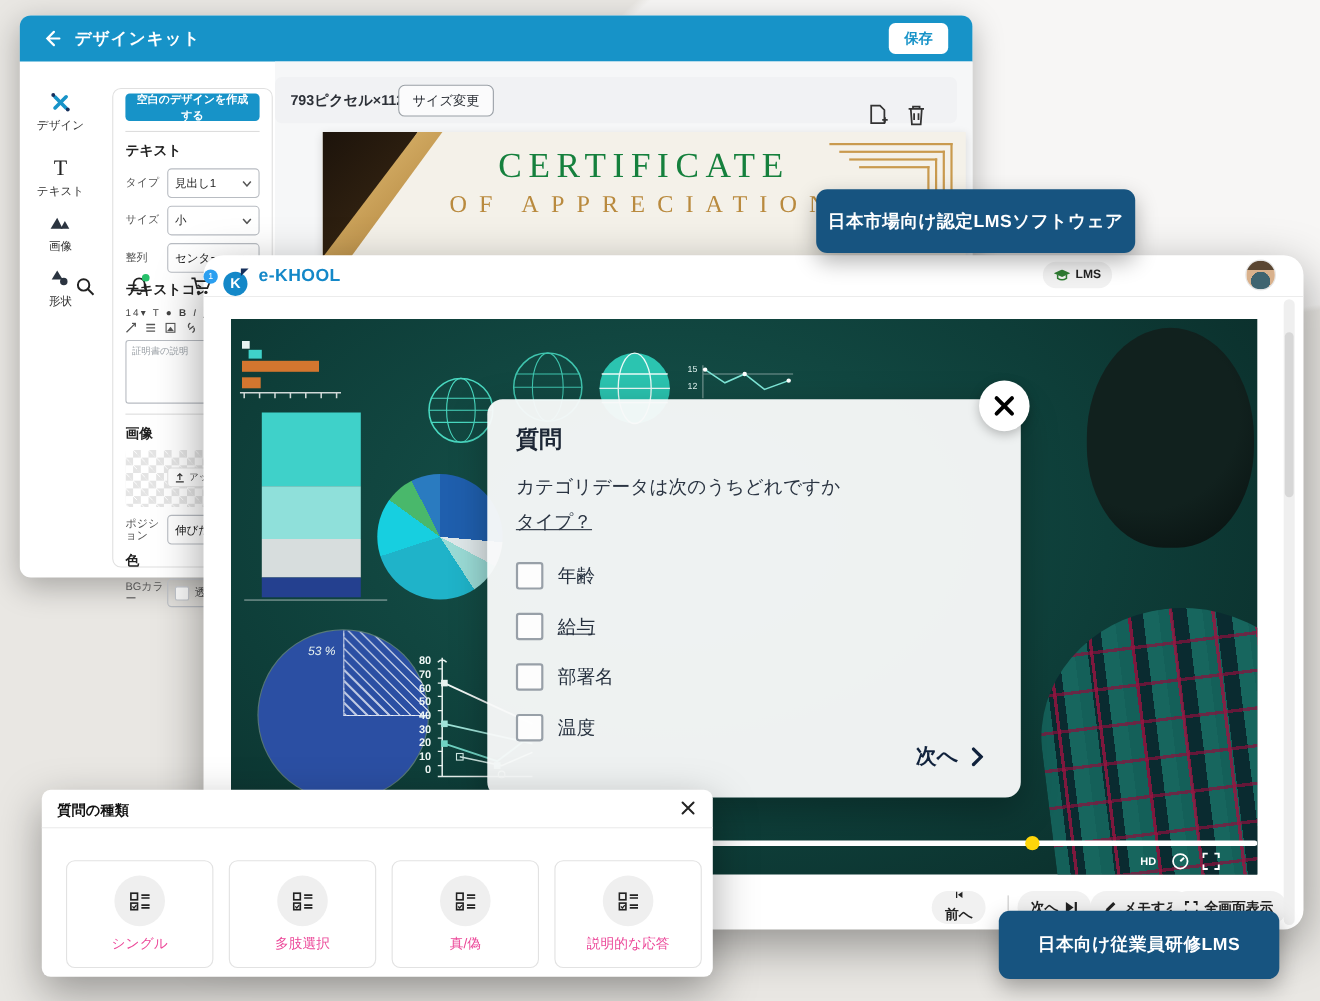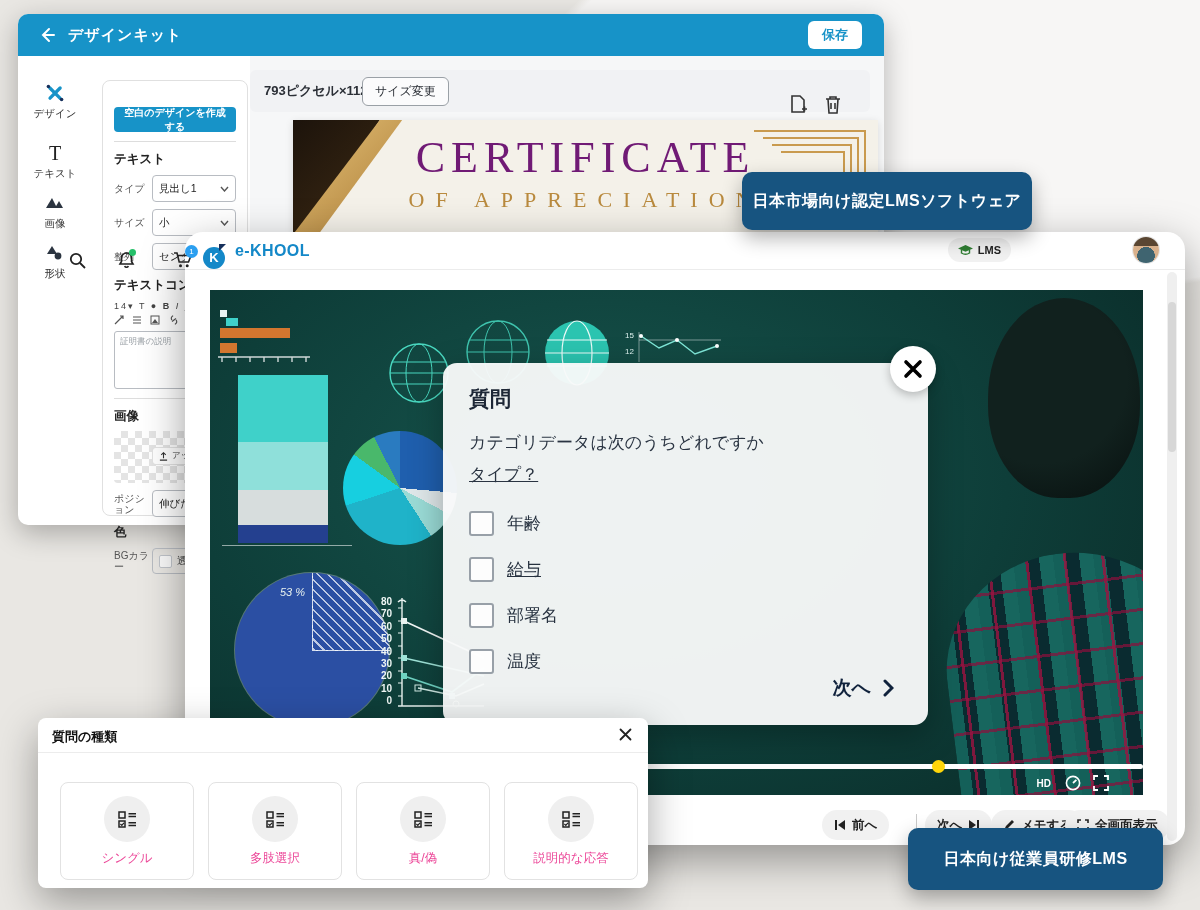--- a/index.html
+++ b/index.html
@@ -10,21 +10,21 @@
   .dk{position:absolute;left:18px;top:14px;width:866px;height:511px;background:#fff;border-radius:10px;
       box-shadow:0 8px 28px rgba(0,0,0,.28);}
   .dk-head{position:absolute;left:0;top:0;right:0;height:42px;background:#1793c8;border-radius:10px 10px 0 0;
       display:flex;align-items:center;color:#fff;}
   .dk-title{font-size:15px;font-weight:bold;letter-spacing:1px;}
   .dk-save{position:absolute;right:22px;top:7px;height:28px;padding:0 14px;background:#fff;color:#1793c8;
       font-weight:bold;font-size:13px;border:none;border-radius:6px;display:flex;align-items:center;}
   .rail-item{position:absolute;width:66px;text-align:center;color:#333;font-size:10.5px;}
   .rail-item .ri-ic{display:block;height:22px;margin-bottom:3px;}
   .panel{position:absolute;left:84px;top:66px;width:146px;height:436px;background:#fff;border:1px solid #e0e0e0;
-      border-radius:8px;padding:26px 11px;box-sizing:border-box;font-size:11px;color:#333;}
+      border-radius:8px;padding:4px 11px;box-sizing:border-box;font-size:11px;color:#333;}
   .p-btn{width:100%;height:25px;background:#1793c8;color:#fff;font-size:10px;font-weight:bold;border:none;
       border-radius:4px;display:flex;align-items:center;justify-content:center;}
   .p-div{height:1px;background:#ddd;margin:9px 0;}
   .p-h{font-size:12.5px;font-weight:bold;color:#222;margin:6px 0;}
   .p-row{display:flex;align-items:center;margin:7px 0;}
   .p-lab{width:38px;font-size:10px;color:#555;line-height:11px;}
   .p-sel{flex:1;height:25px;border:1px solid #b8bcc2;border-radius:4px;background:#fff;display:flex;
       align-items:center;justify-content:space-between;padding:0 6px;font-size:10.5px;color:#222;}
   .p-tools{font-size:9px;color:#444;line-height:13px;letter-spacing:2px;}
   .p-area{height:48px;border:1px solid #b8bcc2;border-radius:3px;padding:4px 5px;font-size:8.5px;color:#9aa0a6;}
@@ -39,21 +39,21 @@
   .mini-cb{width:11px;height:11px;border:1px solid #c0c4ca;border-radius:2px;background:#fafafa;}
   
   .dk-canvas{position:absolute;left:232px;top:42px;right:0;bottom:0;background:#f6f7f8;border-radius:0 0 0 0;overflow:hidden;}
   .cv-bar{position:absolute;left:0;top:14px;right:14px;height:42px;background:#f1f2f4;border-radius:6px;
       display:flex;align-items:center;padding:0 14px;}
   .cv-size{font-size:13px;color:#2b2f36;font-weight:bold;}
   .cv-resize{position:absolute;left:112px;top:7px;height:27px;padding:0 12px;background:#fbfbfc;border:1px solid #9aa0a6;
       border-radius:6px;font-size:12px;color:#2b2f36;display:flex;align-items:center;}
   .cert{position:absolute;left:43px;top:64px;width:585px;height:130px;background:#f4f1e9;overflow:hidden;
       box-shadow:0 2px 8px rgba(0,0,0,.12);}
-  .cert-t1{font-family:"Liberation Serif","DejaVu Serif",serif;font-size:44px;letter-spacing:6px;color:#701a75;
+  .cert-t1{font-family:"Liberation Serif","DejaVu Serif",serif;font-size:32px;letter-spacing:6px;color:#15803d;
       text-align:center;margin-top:12px;}
   .cert-t2{font-family:"Liberation Serif","DejaVu Serif",serif;font-size:22px;letter-spacing:11px;color:#b98a3e;
       text-align:center;margin-top:4px;}
   .gl{position:absolute;border-top:2px solid #c99a4e;border-right:2px solid #c99a4e;}
   
   .badge{position:absolute;background:#175480;color:#fff;font-size:16px;font-weight:bold;border-radius:10px;
       display:flex;align-items:center;justify-content:center;box-shadow:0 8px 20px rgba(0,0,0,.3);letter-spacing:.5px;}
   
   .lms{position:absolute;left:185px;top:232px;width:1000px;height:613px;background:#fff;border-radius:18px;
       box-shadow:0 14px 44px rgba(0,0,0,.38);}
@@ -414,21 +414,21 @@
           </svg>
       </span>
       <span class="abs" style="right:34px;bottom:4px;">
         <svg width="16" height="16" viewBox="0 0 16 16">
             <path d="M1 5 V1 H5 M11 1 H15 V5 M15 11 V15 H11 M5 15 H1 V11" fill="none" stroke="#fff" stroke-width="1.8"></path>
           </svg>
       </span>
     </div>
 
     <div>
-      <span class="footer-pill" style="left:637px;top:578px;">
+      <span class="footer-pill" style="left:662px;top:578px;flex-direction:column;">
         <svg width="12" height="12" viewBox="0 0 12 12">
             <path d="M2 1 V11" stroke="#222" stroke-width="2"></path>
             <polygon points="11,1 4,6 11,11" fill="#222"></polygon>
           </svg>
         <span>前へ</span>
       </span>
       <span class="abs" style="left:731px;top:582px;width:1px;height:22px;background:#c9c9c9;"></span>
       <span class="footer-pill" style="left:740px;top:578px;">
         <span>次へ</span>
         <svg width="12" height="12" viewBox="0 0 12 12">

